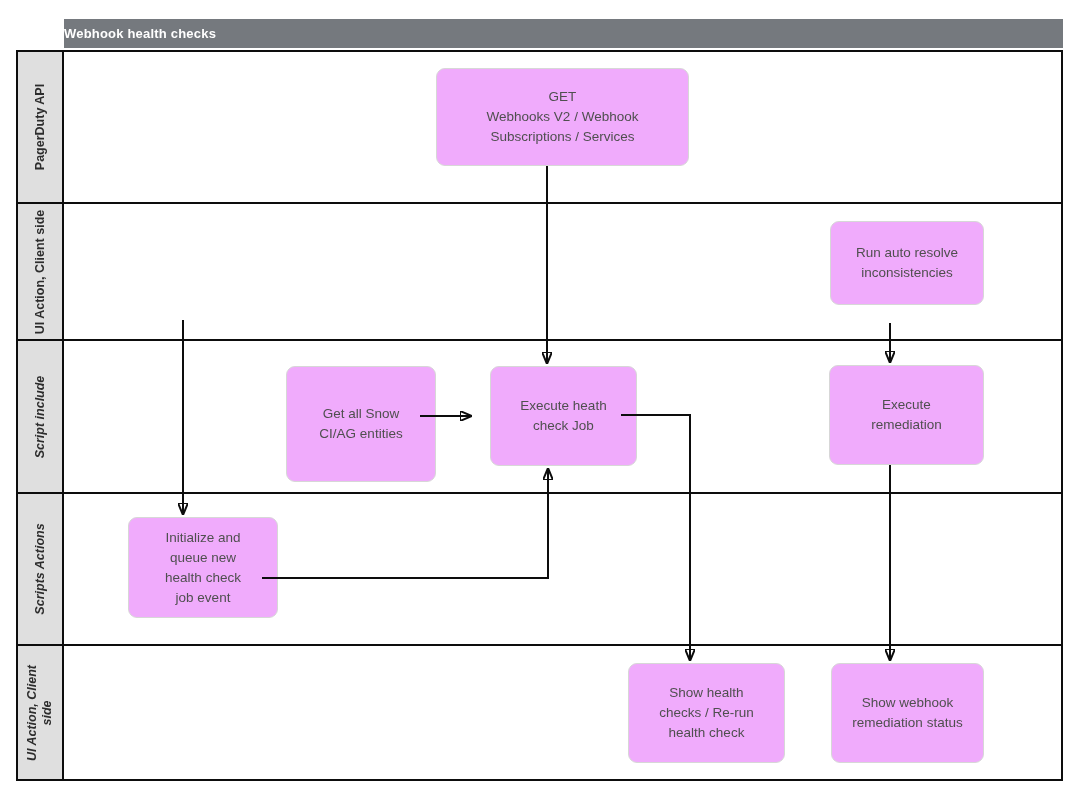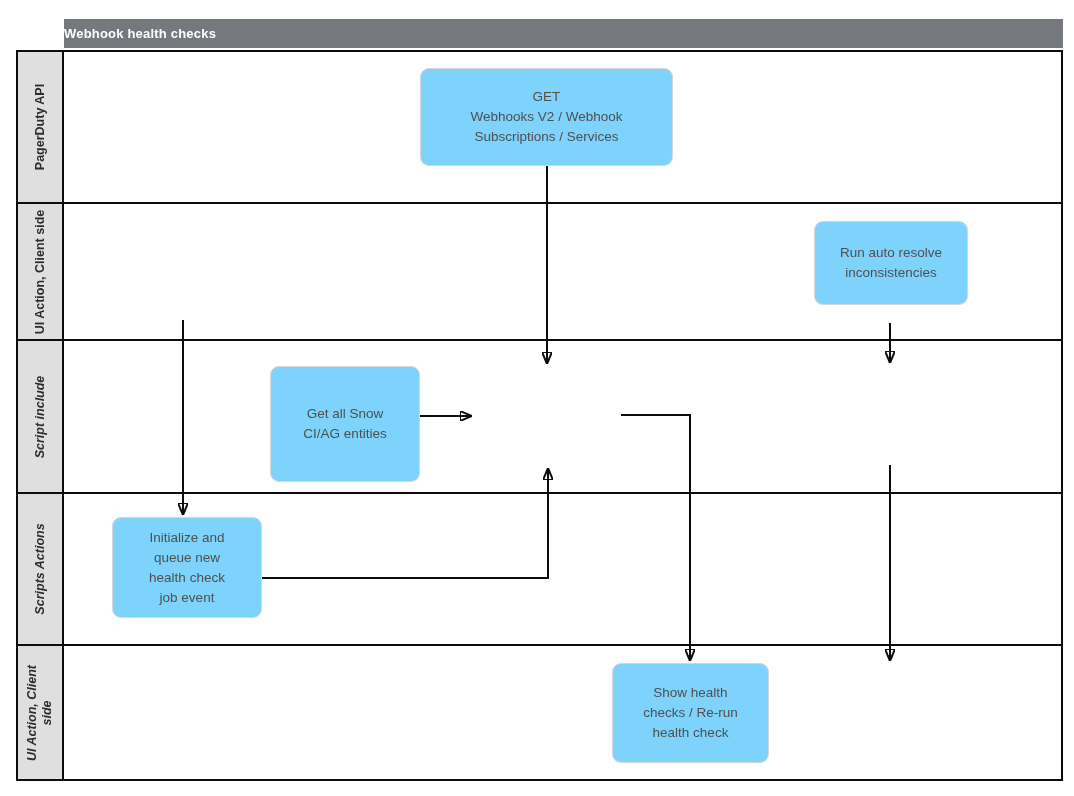--- a/index.html
+++ b/index.html
@@ -65,33 +65,34 @@
   .lw-2 { width: 126px; }
   .lw-3 { width: 144px; }
   .lw-4 { width: 144px; }
   .lw-5 { width: 124px; }
   .italic .lane-label-text { font-style: italic; }
   .lane-content { flex: 1 1 auto; background: #ffffff; }
 
   
   .node {
     position: absolute;
-    background: #7dd3fc;
+    background: #f0abfc;
     border: 1px solid #d7d7d7;
     border-radius: 9px;
     box-sizing: border-box;
     color: #4f4f4f;
     font-size: 13.5px;
     line-height: 20px;
     display: flex;
     align-items: center;
     justify-content: center;
     text-align: center;
     white-space: pre-line;
     padding: 4px 8px;
+    margin-left: 16px;
   }
 
   
   .arrows {
     position: absolute;
     left: 0; top: 0;
     width: 1074px; height: 796px;
     pointer-events: none;
   }
   .arrows path { stroke: #0d0d0d; stroke-width: 2; fill: none; }
@@ -138,27 +139,33 @@
     </div>
   </div>
 
   <div class="node" style="left:420px; top:68px;  width:253px; height:98px;">GET
 Webhooks V2 / Webhook
 Subscriptions / Services</div>
   <div class="node" style="left:814px; top:221px; width:154px; height:84px;">Run auto resolve
 inconsistencies</div>
   <div class="node" style="left:270px; top:366px; width:150px; height:116px;">Get all Snow
 CI/AG entities</div>
+  <div class="node" style="left:474px; top:366px; width:147px; height:100px;">Execute heath
+check Job</div>
+  <div class="node" style="left:813px; top:365px; width:155px; height:100px;">Execute
+remediation</div>
   <div class="node" style="left:112px; top:517px; width:150px; height:101px;">Initialize and
 queue new
 health check
 job event</div>
   <div class="node" style="left:612px; top:663px; width:157px; height:100px;">Show health
 checks / Re-run
 health check</div>
+  <div class="node" style="left:815px; top:663px; width:153px; height:100px;">Show webhook
+remediation status</div>
 
   <svg class="arrows" viewBox="0 0 1074 796" xmlns="http://www.w3.org/2000/svg">
     <defs>
       <marker id="ah" markerWidth="12" markerHeight="10" refX="11" refY="5" orient="auto" markerUnits="userSpaceOnUse">
         <path d="M0,0 L12,5 L0,10 z" fill="#0d0d0d" stroke="none"></path>
       </marker>
     </defs>
     <path d="M547,166 V363" marker-end="url(#ah)"></path>
     <path d="M183,320 V514" marker-end="url(#ah)"></path>
     <path d="M420,416 H471" marker-end="url(#ah)"></path>

